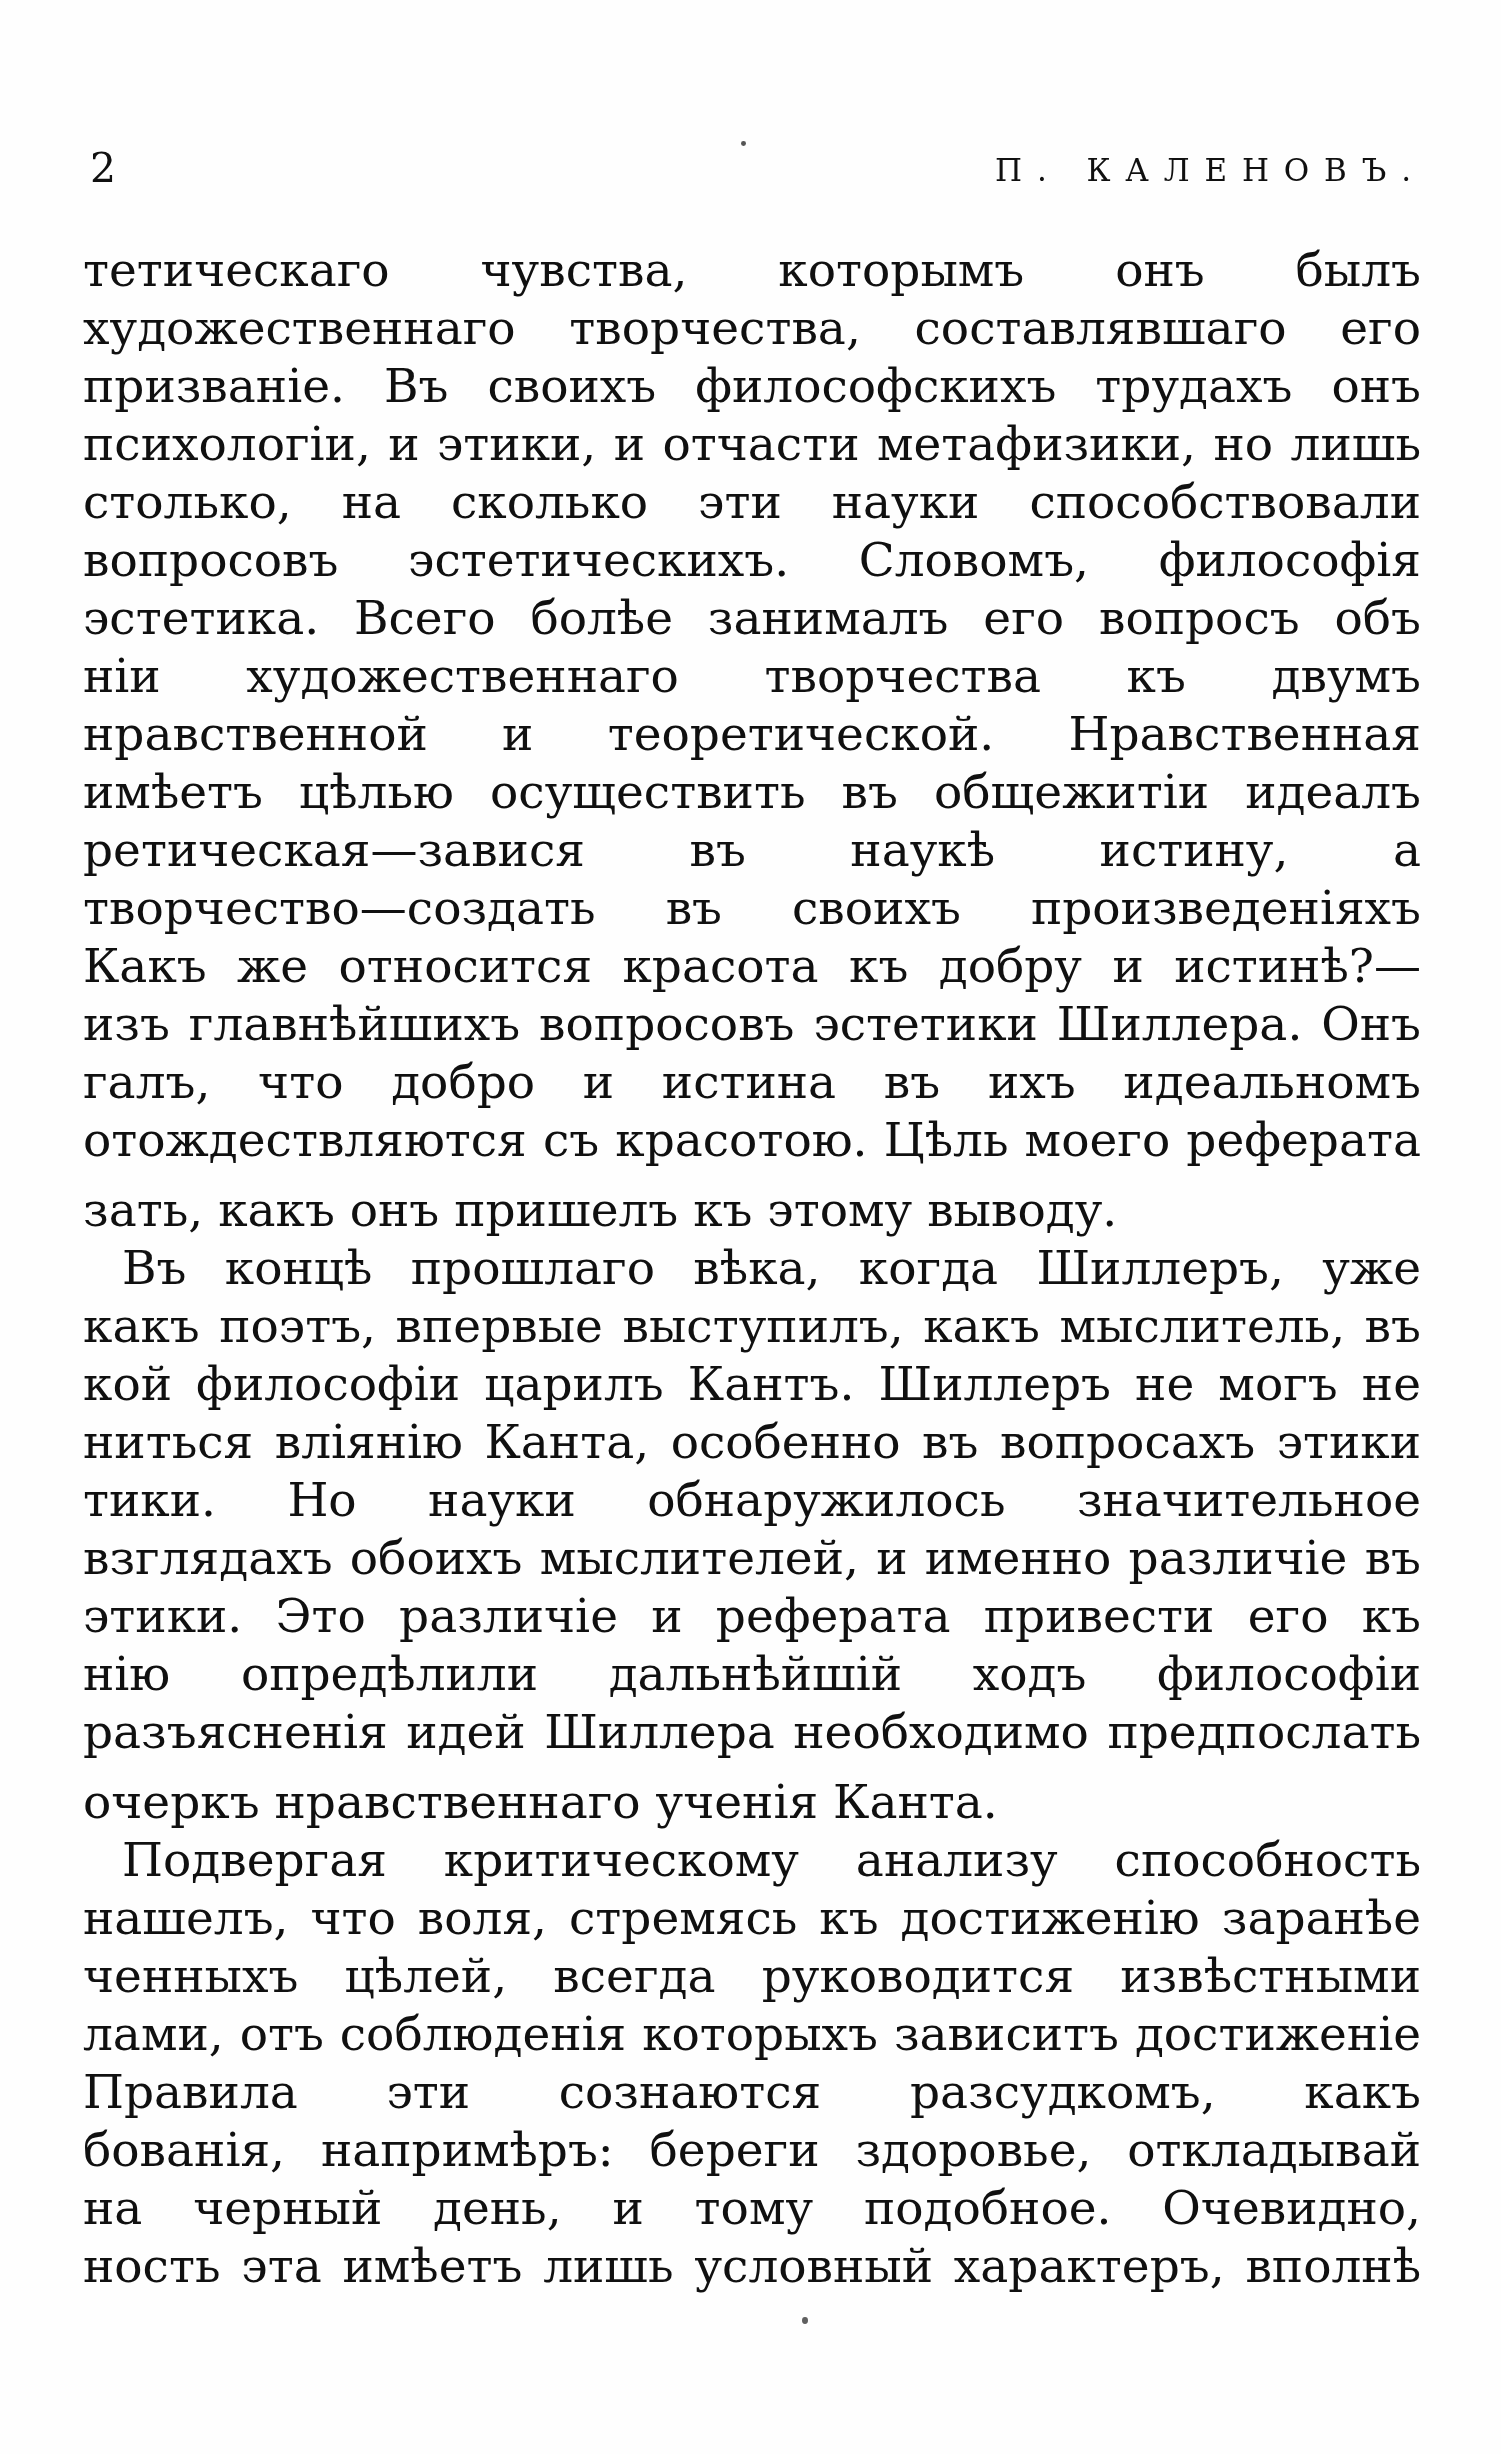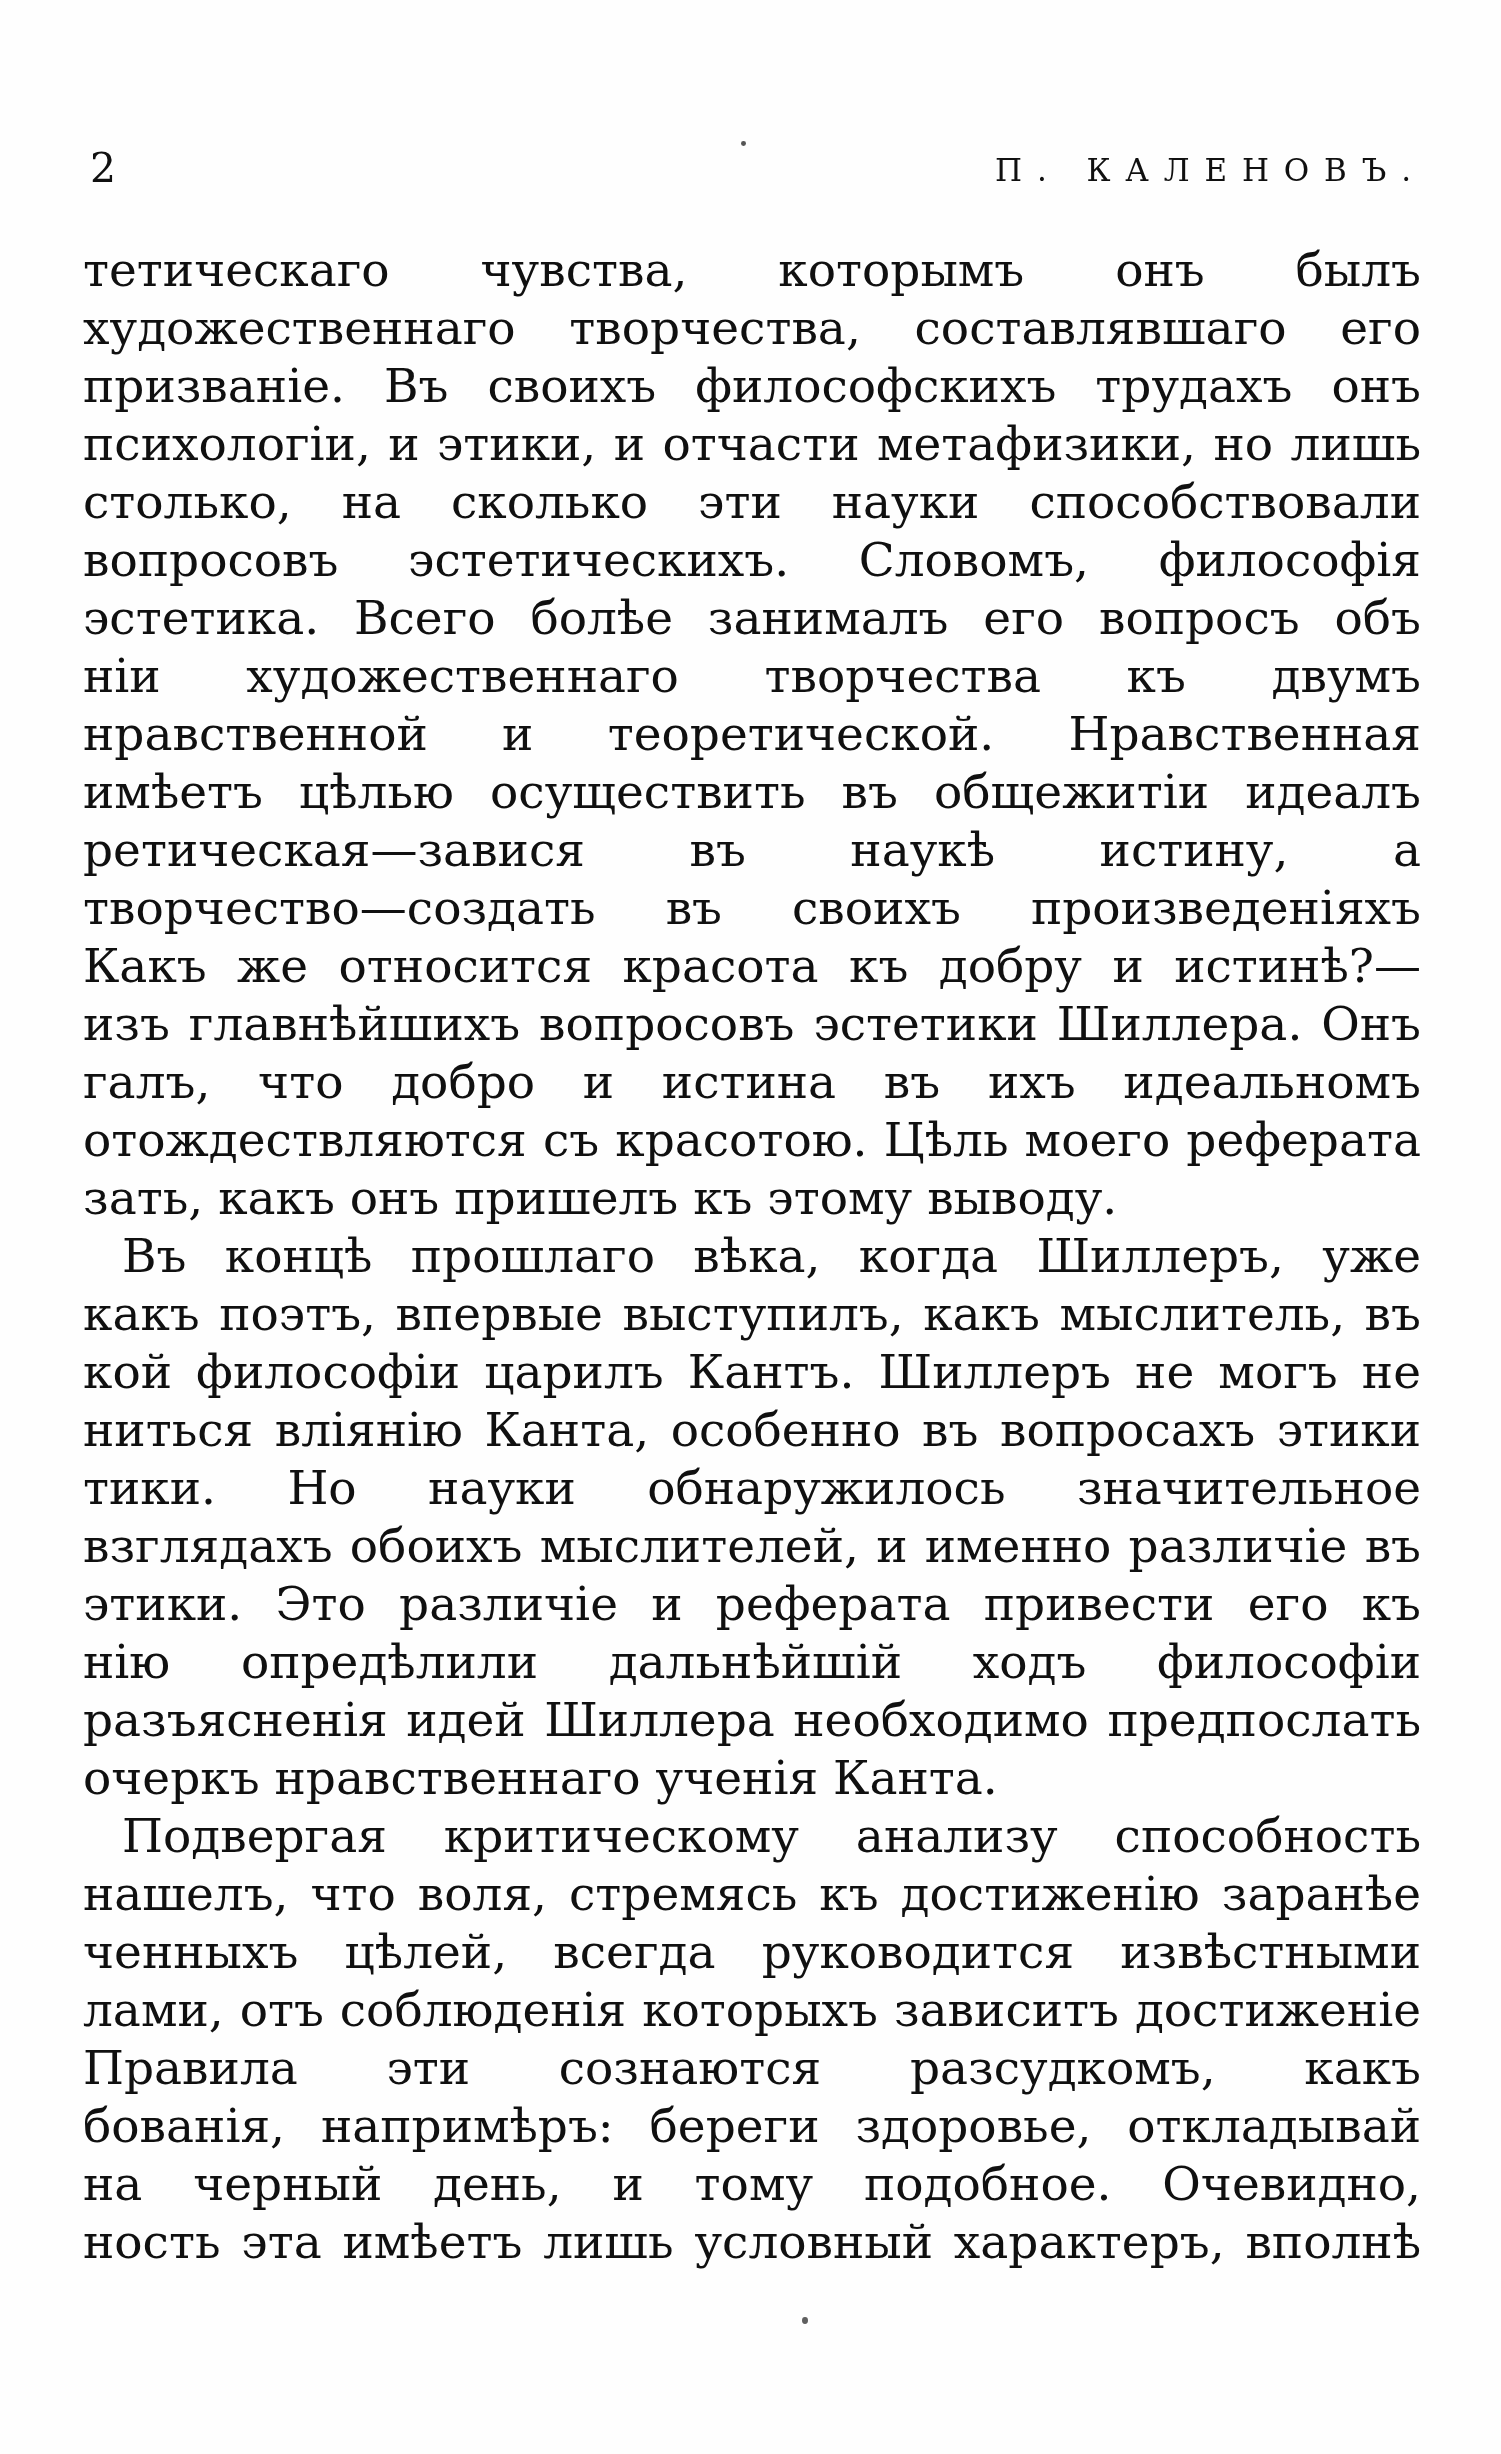--- a/index.html
+++ b/index.html
@@ -48,20 +48,21 @@
     text-align: justify;
     text-align-last: justify;
     -moz-text-align-last: justify;
     white-space: normal;
     height: 58px;
     overflow: hidden;
   }
   .line.noj {
     text-align: right;
     text-align-last: left;
+    margin-top: 12px;
   }
   .line.ind {
     text-indent: 39px;
   }
   
   .speck {
     position: absolute;
     background: #2a2a2a;
     border-radius: 50%;
   }

